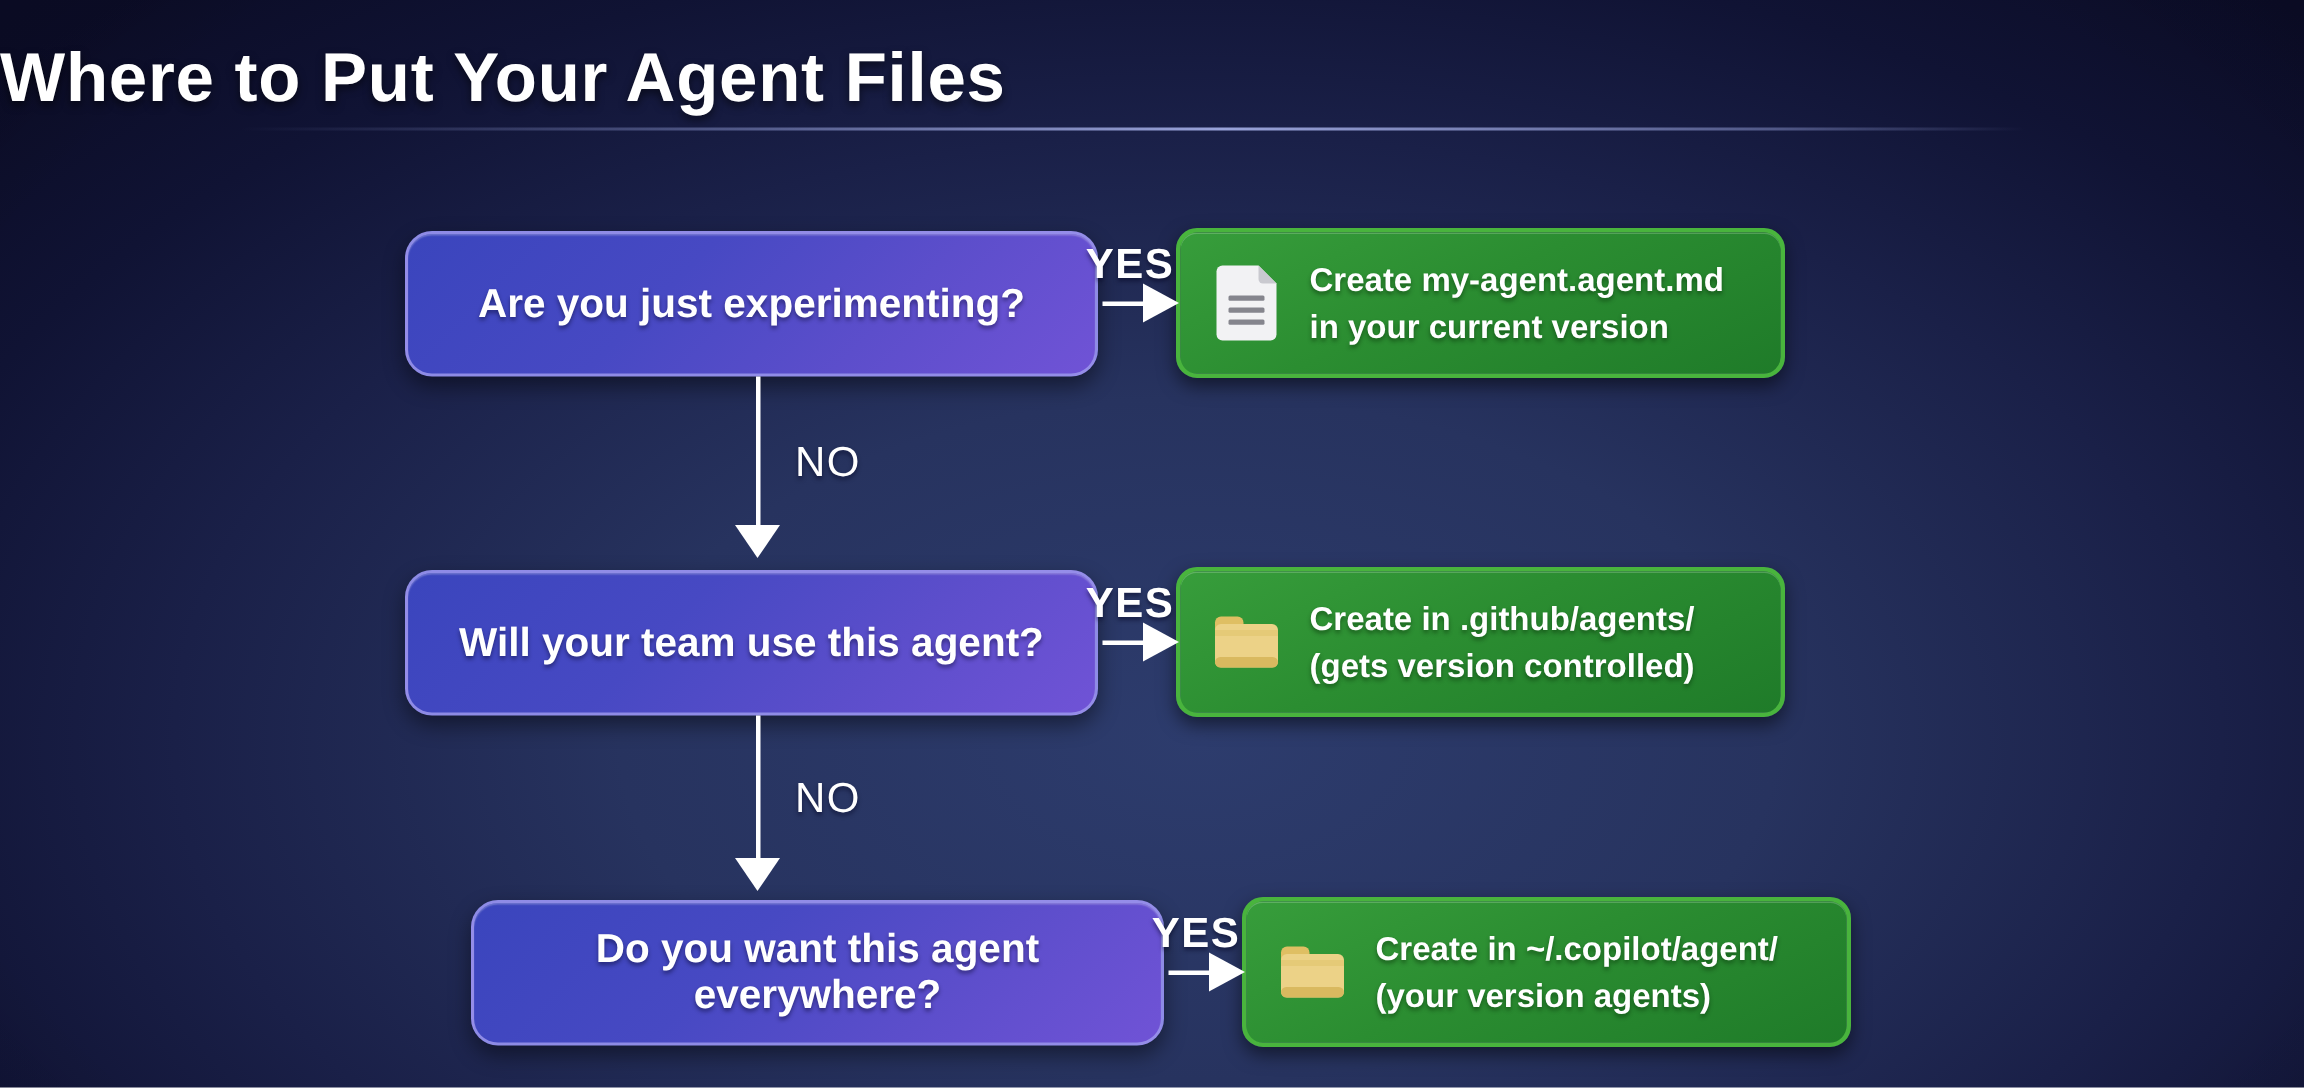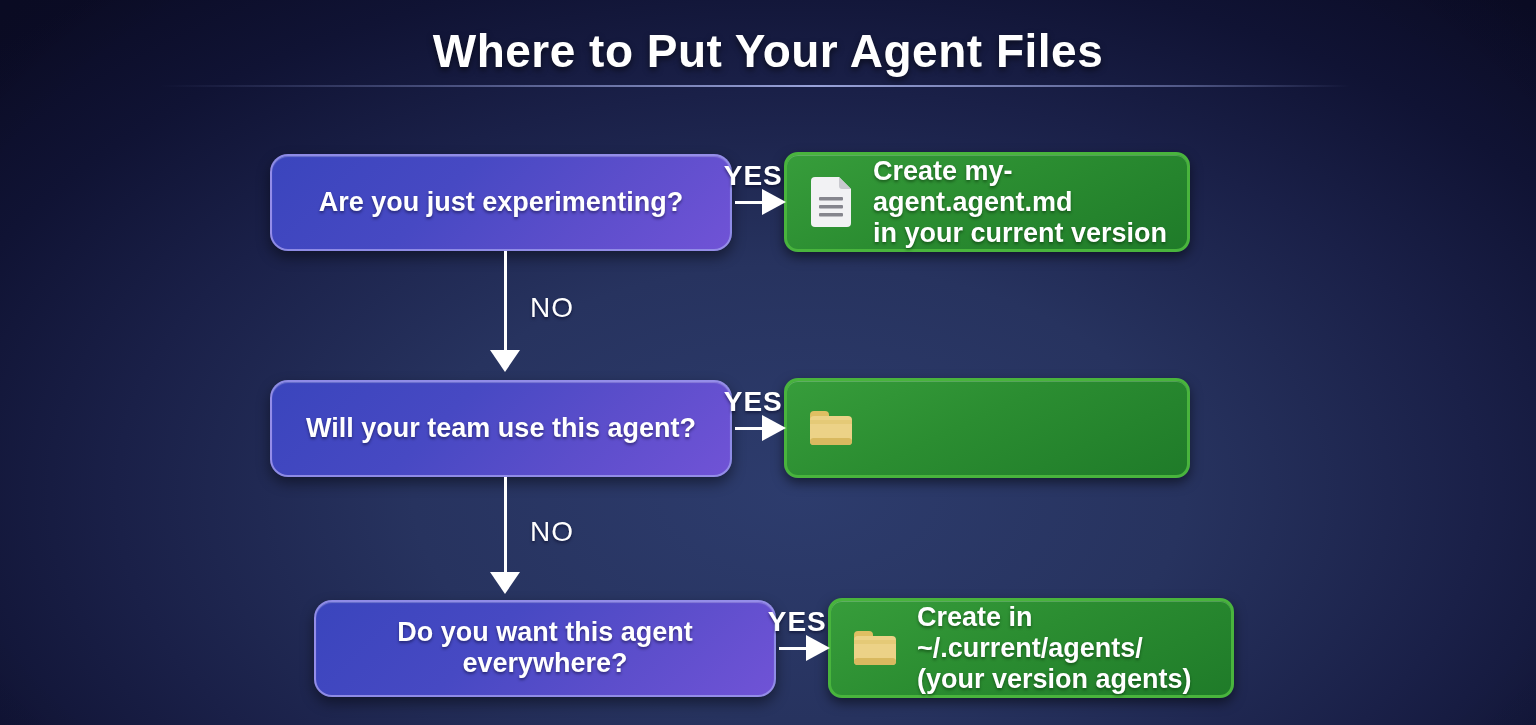--- a/index.html
+++ b/index.html
@@ -15,21 +15,21 @@
   }
   
   .canvas::before {
     content:""; position:absolute; inset:0;
     background: radial-gradient(ellipse 1400px 900px at 50% 55%, rgba(0,0,0,0) 60%, rgba(0,0,0,0.35) 100%);
     pointer-events:none;
   }
 
   .title {
     position:absolute; top:24px; left:0; width:100%;
-    text-align:center; color:#ffffff;
+    color:#ffffff;
     font-size:46px; font-weight:bold; letter-spacing:0.5px;
     text-shadow:0 3px 6px rgba(0,0,0,0.55);
   }
   .title-divider {
     position:absolute; top:85px; left:160px; width:1190px; height:2px;
     background:linear-gradient(90deg,
       rgba(130,140,195,0) 0%, rgba(130,140,195,0.55) 28%,
       rgba(160,170,225,0.95) 55%, rgba(130,140,195,0.55) 86%,
       rgba(130,140,195,0) 100%);
   }
@@ -82,21 +82,21 @@
     box-shadow:0 5px 12px rgba(0,0,0,0.5), inset 0 1px 0 rgba(255,255,255,0.2);
     display:flex; align-items:center;
     box-sizing:border-box; padding-left:20px;
   }
   .icon-wrap { width:48px; height:52px; margin-right:18px; flex:0 0 48px;
                display:flex; align-items:center; justify-content:center; }
   .icon-wrap .doc-icon, .icon-wrap .folder-icon { display:none; }
   .icon-wrap[data-icon="document"] .doc-icon { display:block; }
   .icon-wrap[data-icon="folder"] .folder-icon { display:block; }
 
-  .a-text { color:#ffffff; font-size:27px; font-weight:bold; line-height:31px;
+  .a-text { color:#ffffff; font-size:22px; font-weight:bold; line-height:31px;
             text-shadow:0 2px 3px rgba(0,30,0,0.45); }
 
   .no-connector { position:absolute; left:490px; width:90px; }
   .no-1 { top:251px; height:121px; }
   .no-2 { top:477px; height:117px; }
   .v-line { position:absolute; left:14px; top:0; bottom:16px; width:3px; background:#ffffff; }
   .v-head {
     position:absolute; left:0; bottom:0;
     width:0; height:0;
     border-top:22px solid #ffffff;
@@ -162,20 +162,24 @@
     <div class="a-box">
       <div class="icon-wrap" data-icon="folder">
 
         <svg class="folder-icon" width="48" height="40" viewBox="0 0 48 40">
           <path d="M3 7 a4 4 0 0 1 4 -4 h11 a4 4 0 0 1 4 4 v5 H3 z" fill="#dfbf63"></path>
           <rect x="3" y="8" width="42" height="29" rx="4" fill="#ecd287"></rect>
           <path d="M3 12 h42 v4 H3 z" fill="#e3c671" opacity="0.7"></path>
           <rect x="3" y="30" width="42" height="7" rx="3.5" fill="#d9b95f"></rect>
         </svg>
       </div>
+      <div class="a-text">
+        <div>Create in .github/agents/</div>
+        <div>(gets version controlled)</div>
+      </div>
     </div>
   </div>
 
   <div class="no-connector no-2">
     <div class="v-line"></div>
     <div class="v-head"></div>
     <div class="no-label">NO</div>
   </div>
 
   <div class="row row-3">
@@ -191,19 +195,19 @@
       <div class="icon-wrap" data-icon="folder">
 
         <svg class="folder-icon" width="48" height="40" viewBox="0 0 48 40">
           <path d="M3 7 a4 4 0 0 1 4 -4 h11 a4 4 0 0 1 4 4 v5 H3 z" fill="#dfbf63"></path>
           <rect x="3" y="8" width="42" height="29" rx="4" fill="#ecd287"></rect>
           <path d="M3 12 h42 v4 H3 z" fill="#e3c671" opacity="0.7"></path>
           <rect x="3" y="30" width="42" height="7" rx="3.5" fill="#d9b95f"></rect>
         </svg>
       </div>
       <div class="a-text">
-        <div>Create in ~/.current/agents/</div>
+        <div>Create in ~/.copilot/agent/</div>
         <div>(your version agents)</div>
       </div>
     </div>
   </div>
 
 </div>
 
 </body></html>

